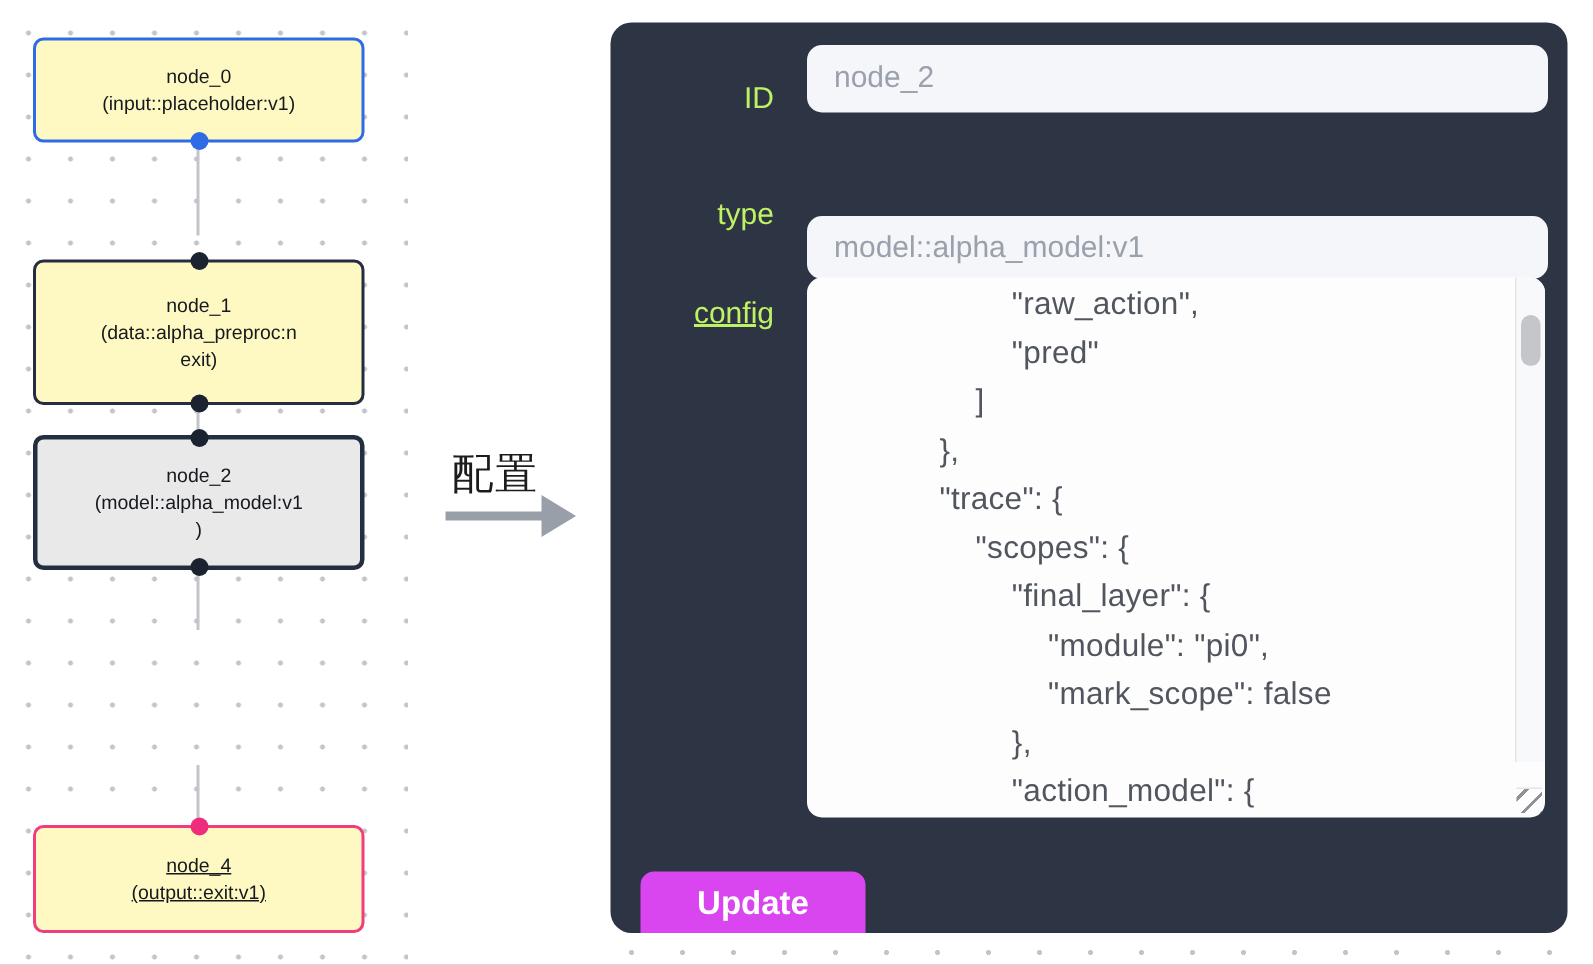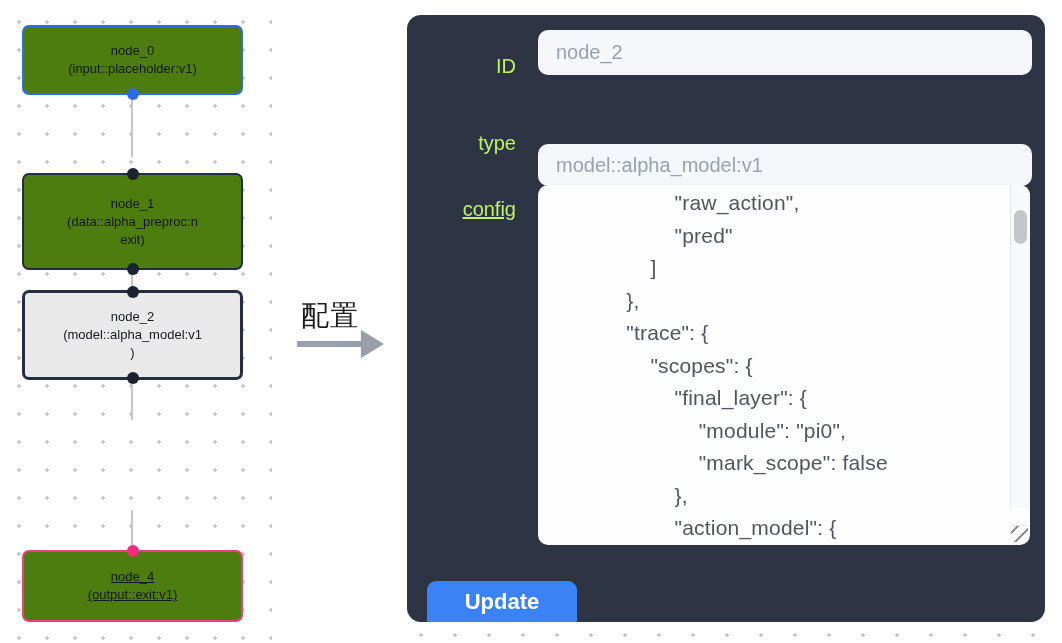--- a/index.html
+++ b/index.html
@@ -10,21 +10,21 @@
   
   .dots { position:absolute; top:0; bottom:0;
     background-image: radial-gradient(circle, #c2c5ca 1.5px, transparent 1.9px);
     background-size: 28px 28px; background-position: 5px 8px; }
   .dots-left { left:0; width:272px; }
   .dots-right { left:392px; width:670px; background-size:34px 34px; background-position: 12px 6px; }
 
   
   .graph { position:absolute; left:0; top:0; width:272px; height:643px; }
   .edge { position:absolute; left:131px; width:2px; background:#c2c5cb; }
-  .node { position:absolute; left:22px; width:221px; background:#4d7c0f;
+  .node { position:absolute; left:22px; width:221px; background:#fef9c3;
     border:2px solid #242e40; border-radius:7px; display:flex; flex-direction:column;
     justify-content:center; align-items:center; text-align:center;
     font-size:13px; line-height:18px; color:#15181d; }
   .node-input   { border-color:#2e6ce5; border-width:2px; }
   .node-default { border-width:2px; }
   .node-selected{ background:#e9e9ea; border-width:3px; }
   .node-output  { border-color:#ef3d7f;text-decoration:underline; }
   .port { position:absolute; left:50%; width:12px; height:12px; margin-left:-6px;
     border-radius:50%; background:#1b2330; }
   .port-top { top:-7px; } .port-bottom { bottom:-7px; }
@@ -59,21 +59,21 @@
     white-space:pre; font-size:21px; line-height:32.5px; color:#51565e;
     padding:2px 0 0 40px; letter-spacing:0.2px; }
   .scroll-track { position:absolute; right:0; top:0; width:20px; height:323px;
     background:#f8f9fa; border-left:1px solid #e3e4e6; }
   .scroll-thumb { position:absolute; left:3px; top:25px; width:13px; height:34px;
     background:#c4c6c9; border-radius:7px; }
   .resize-corner { position:absolute; right:2px; bottom:3px; width:17px; height:17px;
     background: repeating-linear-gradient(135deg, transparent 0 4px, #8e9296 4px 6px, transparent 6px 9px);
     border-top:1px solid #e3e4e6; }
   .update-btn { position:absolute; left:20px; top:566px; width:150px; height:52px;
-    background:#3b82f6; color:#ffffff; border:none; border-radius:9px;
+    background:#d946ef; color:#ffffff; border:none; border-radius:9px;
     font-family:"Liberation Sans","DejaVu Sans",sans-serif;
     font-size:22px; font-weight:600; text-align:center; padding-bottom:10px; cursor:pointer; }
 </style>
 </head>
 <body>
 
 <div class="stage">
   <div class="dots dots-left"></div>
   <div class="dots dots-right"></div>
 

